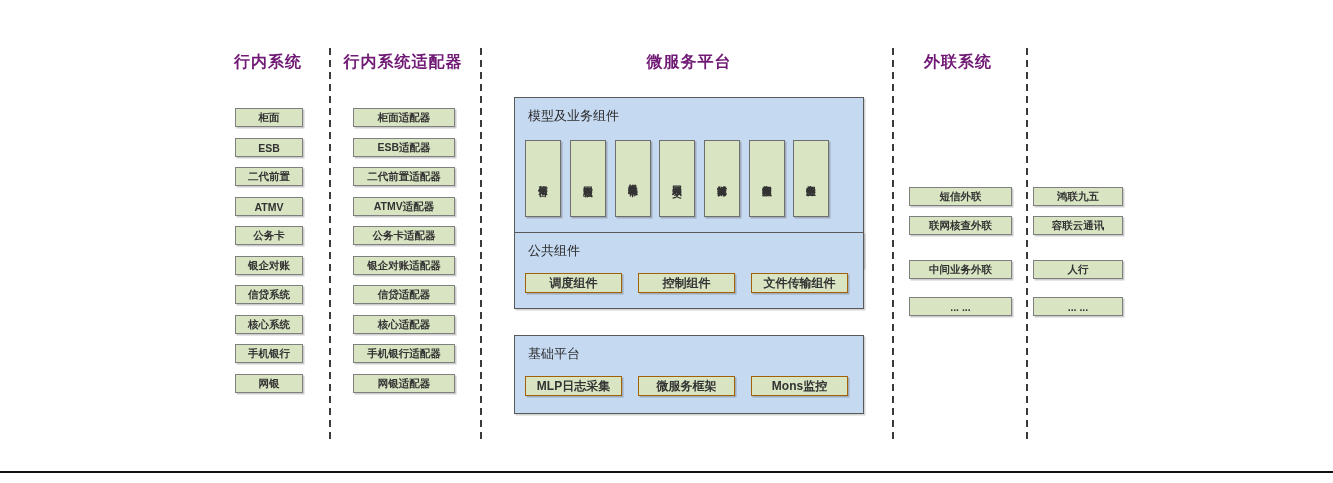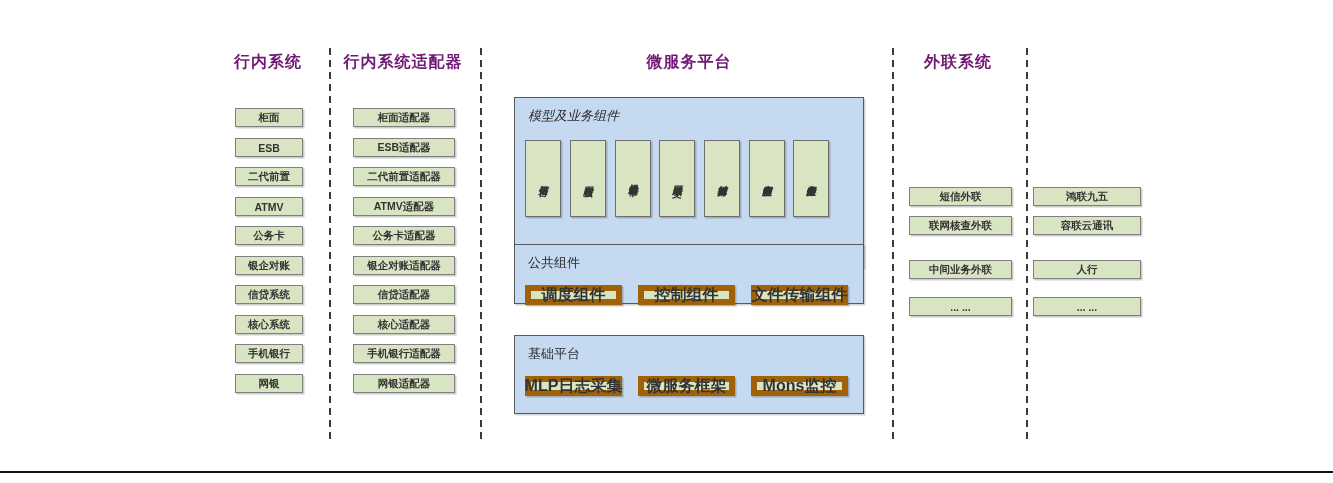--- a/index.html
+++ b/index.html
@@ -18,50 +18,50 @@
   .gbox{
     position:absolute;height:19px;box-sizing:border-box;
     background:#d8e4c2;border:1px solid #7f7f7f;
     box-shadow:1.5px 1.5px 0 rgba(110,110,110,.35);
     display:flex;align-items:center;justify-content:center;
     font-size:10.5px;font-weight:bold;color:#333;white-space:nowrap;
   }
   .c1{left:235px;width:68px;}
   .c2{left:353px;width:102px;}
   .c4{left:909px;width:103px;}
-  .c5{left:1033px;width:108px;}
+  .c5{left:1033px;width:90px;}
   .r0{top:108px}.r1{top:138px}.r2{top:167px}.r3{top:197px}.r4{top:226px}
   .r5{top:256px}.r6{top:285px}.r7{top:315px}.r8{top:344px}.r9{top:374px}
   .s0{top:187px}.s1{top:216px}.s2{top:260px}.s3{top:297px}
   .panel{
     position:absolute;left:514px;width:350px;box-sizing:border-box;
     background:#c5d9f1;border:1px solid #595959;
     box-shadow:1.5px 1.5px 0 rgba(110,110,110,.3);
   }
-  .panel-model{top:97px;height:171px;font-style:italic;}
-  .panel-common{top:244px;height:60px;text-decoration:underline;}
+  .panel-model{top:97px;height:171px;}
+  .panel-common{top:232px;height:77px;text-decoration:underline;}
   .panel-base{top:335px;height:79px;}
   .plabel{position:absolute;left:13px;top:9px;font-size:13px;color:#2b2b2b;}
   .vbox{
     position:absolute;top:42px;width:36px;height:77px;box-sizing:border-box;
     background:#d8e4c2;border:1px solid #6e6e6e;
     box-shadow:1.5px 1.5px 0 rgba(90,90,90,.35);
     display:flex;align-items:center;justify-content:center;
   }
   .vbox span{
     writing-mode:vertical-rl;text-orientation:upright;
     font-size:9.5px;font-weight:bold;color:#333;line-height:1.05;letter-spacing:0.5px;
   }
   .v0{left:10px}.v1{left:55px}.v2{left:100px}.v3{left:144px}.v4{left:189px}.v5{left:234px}.v6{left:278px}
   .wbox{
     position:absolute;top:40px;width:97px;height:20px;box-sizing:border-box;
-    background:#d8e4c2;border:6px solid #a16207;
+    background:#d8e4c2;border:1px solid #a16207;
     box-shadow:1.5px 1.5px 0 rgba(90,90,90,.35);
     display:flex;align-items:center;justify-content:center;
-    font-size:16px;font-weight:bold;color:#333;white-space:nowrap;
+    font-size:12px;font-weight:bold;color:#333;white-space:nowrap;
   }
   .w0{left:10px}.w1{left:123px}.w2{left:236px}
   .bottom-rule{position:absolute;left:0;top:471px;width:1333px;height:2px;background:#111;}
 </style>
 </head>
 <body>
 
 <div class="canvas">
 
   <div class="hdr" style="left:183px">行内系统</div>

